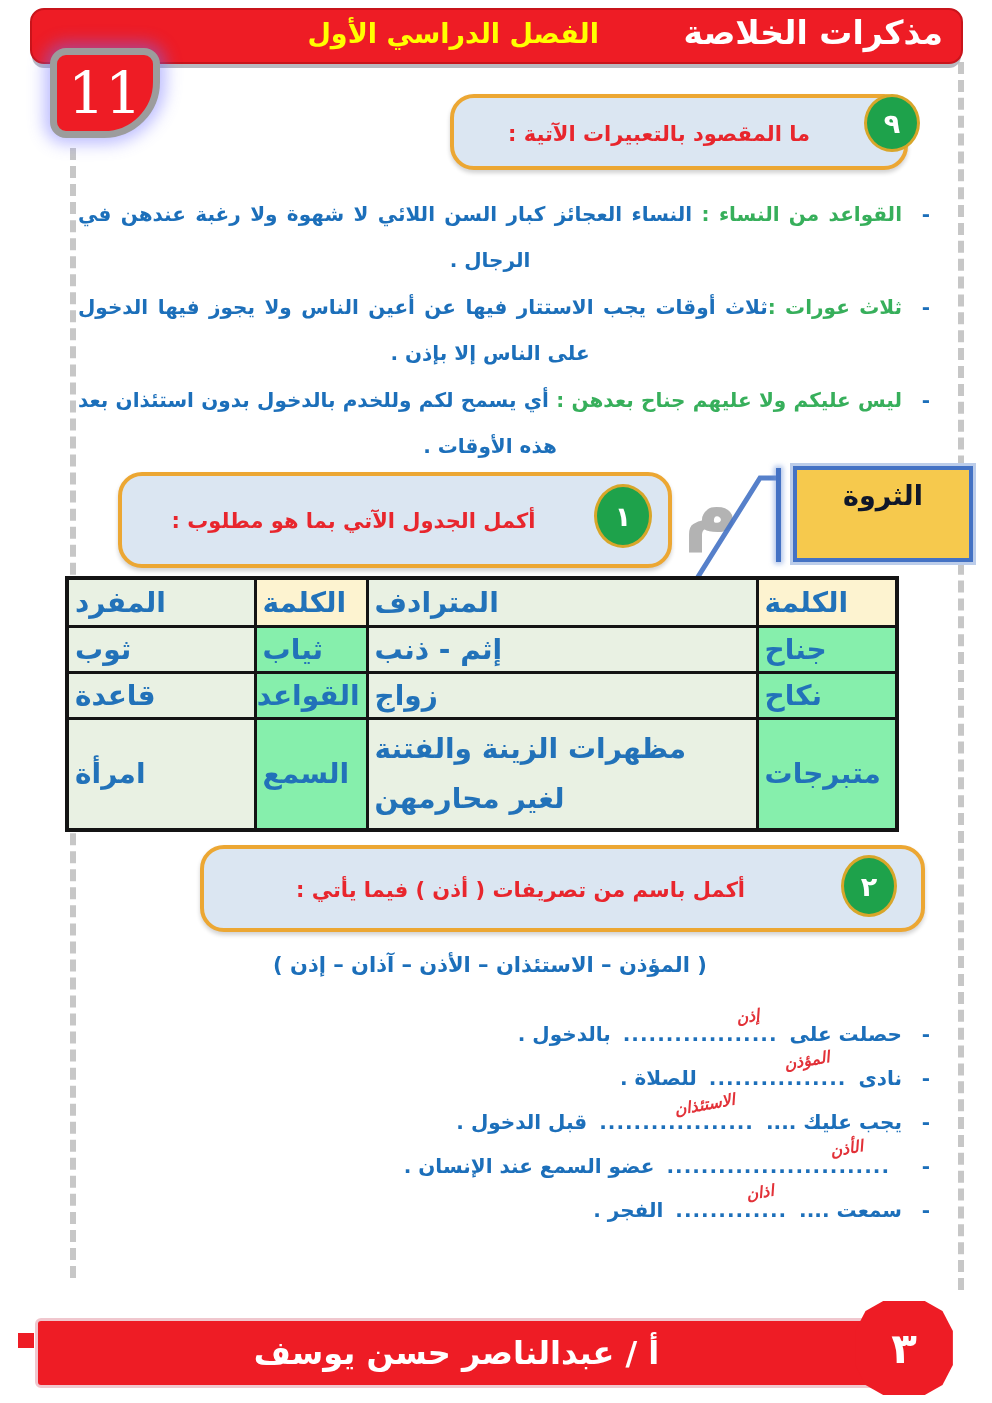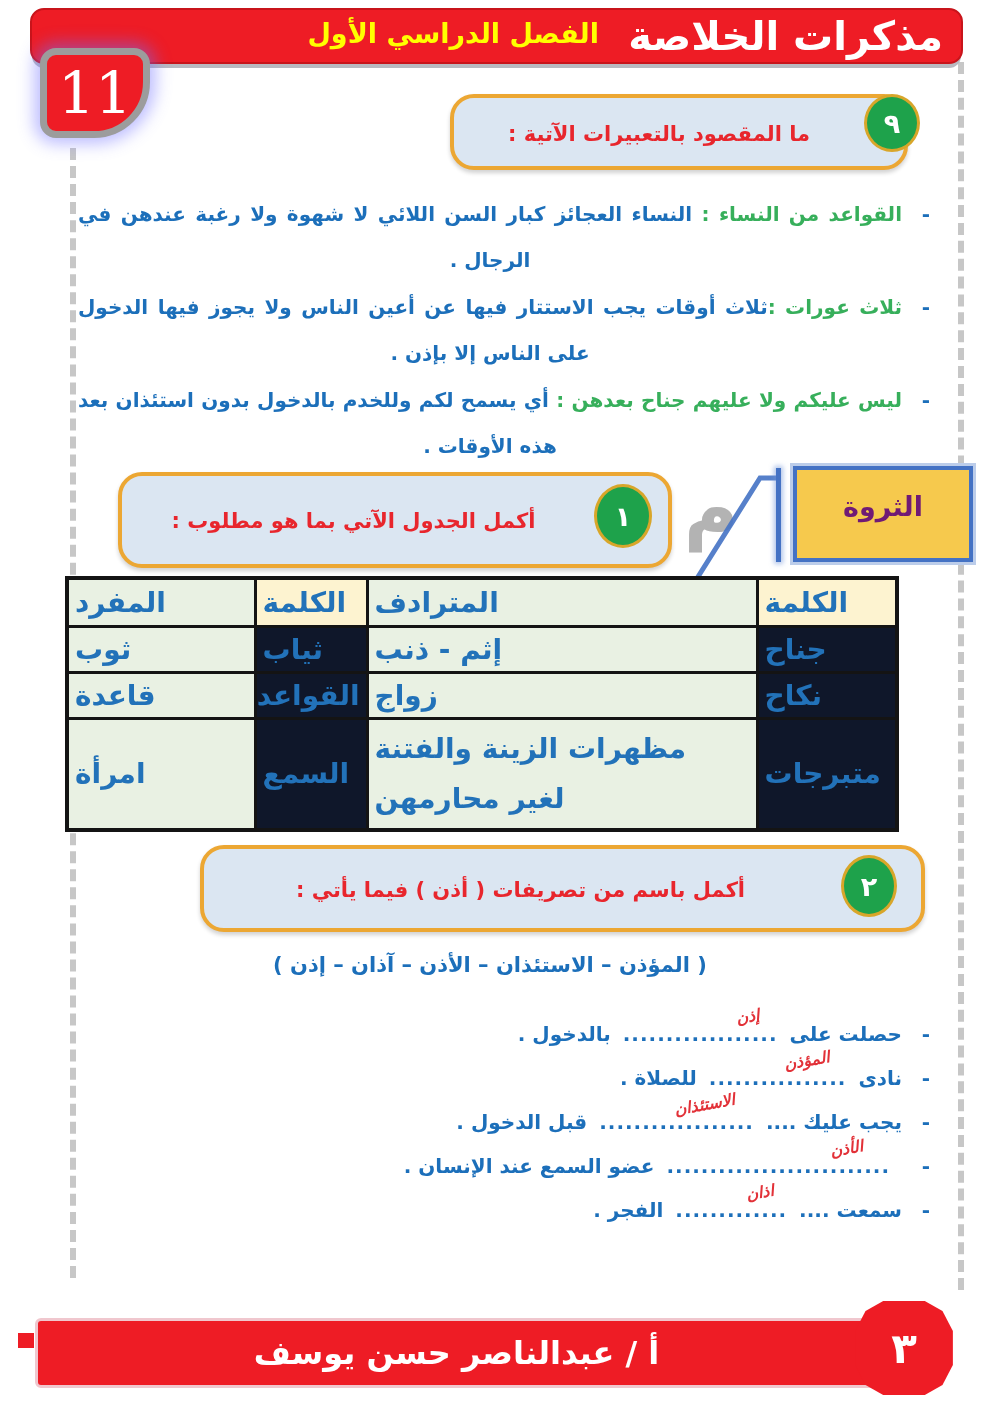--- a/index.html
+++ b/index.html
@@ -15,28 +15,28 @@
   .dash-left  { left:70px;  top:148px; height:1130px; }
 
   
   .header-bar {
     position:absolute; left:30px; top:8px; width:933px; height:56px;
     background:#ee1c25; border:2px solid #c8141b; border-radius:14px;
     box-shadow:0 6px 0 -2px #b9b9c0;
   }
   .header-title-main {
     position:absolute; right:18px; top:3px; color:#ffffff; font-weight:bold;
-    font-size:40px;
+    font-size:33px;
   }
   .header-title-term {
     position:absolute; right:362px; top:8px; color:#ffff00; font-weight:bold;
     font-size:27px;
   }
   .page-badge {
-    position:absolute; left:40px; top:48px; width:110px; height:90px;
+    position:absolute; left:50px; top:48px; width:110px; height:90px;
     background:#ee1c25; border:7px solid #9c9c9c;
     border-radius:16px 16px 56px 16px;
     box-shadow:0 0 16px 6px rgba(110,110,255,.45);
     color:#ffffff; font-family:"DejaVu Serif", serif; font-size:58px;
     text-align:center; line-height:76px;
   }
 
   
   .qbox {
     position:absolute; background:#dbe6f2; border:4px solid #eca733;
@@ -70,22 +70,22 @@
   .bullet-marker { flex:0 0 16px; color:#1c6fba; }
   .bullet p { flex:1; text-align:justify; text-align-last:center; }
   .term { color:#37af5b;margin-top:28px; }
   .def  { color:#1c6fba; }
 
   
   .side-box {
     position:absolute; left:793px; top:466px; width:180px; height:96px;
     background:#f6c94d; border:4px solid #4472c4;
     box-shadow:0 0 0 3px #bccdea;
-    color:#701a75; font-weight:bold; font-size:27px; text-align:center;
-    line-height:1.55; padding-top:16px;
+    color:#0f172a; font-weight:bold; font-size:27px; text-align:center;
+    line-height:1.55; padding-top:5px;
   }
   .callout-vline {
     position:absolute; left:776px; top:468px; width:5px; height:94px;
     background:#4472c4; box-shadow:0 0 5px 2px rgba(110,145,215,.55);
   }
   .callout-svg { position:absolute; left:688px; top:460px; pointer-events:none; }
   .watermark {
     position:absolute; left:684px; top:472px; font-size:74px; font-weight:bold;
     color:#b3b3b3; line-height:1;
   }
@@ -98,21 +98,21 @@
   }
   .vocab-table td {
     border:3px solid #141414; text-align:left; vertical-align:middle;
     color:#2272b9; font-weight:bold; font-size:28px; padding:4px 6px;
   }
   .row-h  td { height:48px; }
   .row-1 td, .row-2 td { height:46px; }
   .row-3 td { height:84px; line-height:1.8; }
   .c-cream { background:#fdf3d0; }
   .c-green { background:#e9f1e3; }
-  .c-peach { background:#0f172a; }
+  .c-peach { background:#86efac; }
 
   
   .word-bank {
     position:absolute; left:140px; top:953px; width:700px; text-align:center;
     color:#1c6fba; font-weight:bold; font-size:21px;
   }
   .fills { position:absolute; left:80px; top:1002px; width:850px; }
   .fill {
     display:flex; gap:12px; align-items:flex-end; color:#1c6fba;
     font-weight:bold; font-size:20px; height:44px;

